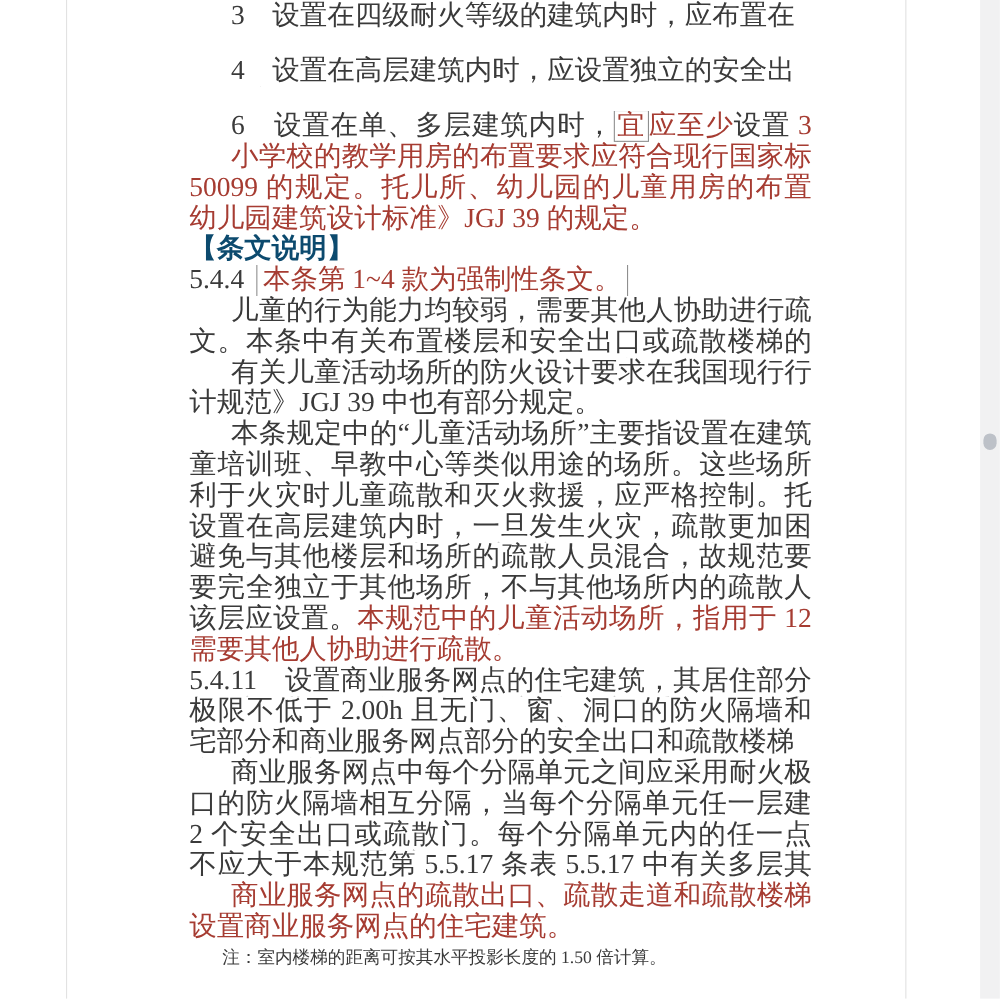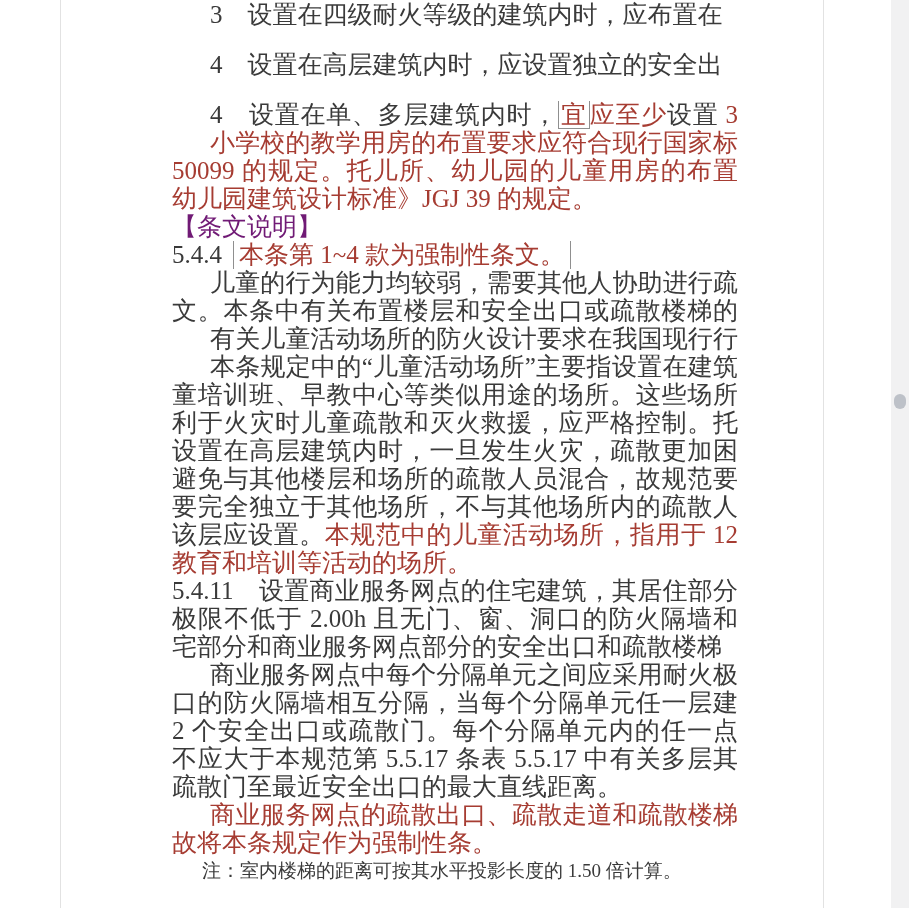--- a/index.html
+++ b/index.html
@@ -15,63 +15,63 @@
   .page-edge.right{left:823px;}
 
   .scroll-track{position:absolute; top:0; right:0; width:18px; height:908px; background:var(--track);}
   .scroll-thumb{position:absolute; left:3px; top:394px; width:12px; height:15px; border-radius:8px; background:var(--thumb);}
 
   .doc-text{position:absolute; left:172px; top:1px; width:566px; color:var(--text);}
   .line{font-size:25px; height:28px; line-height:28px; max-height:28px; overflow:hidden; text-align:left;}
   .line.full{text-align:justify; text-align-last:justify; text-justify:inter-ideograph;}
   .line.ind{text-indent:38px;}
   .line.gap{margin-top:22px;}
-  .line.note{font-size:19px;}
+  .line.note{font-size:16px;}
   .line.note.ind{text-indent:30px;}
 
   .seg-n{color:var(--text);}
-  .seg-h{color:#701a75; font-weight:400;}
+  .seg-h{color:#0c4a6e; font-weight:700;}
   .seg-r{color:var(--red); border-bottom:1px solid var(--red); padding-bottom:2px;}
   .seg-d{color:var(--red); border:1px solid var(--boxborder); padding:0 2px;}
   .seg-x{color:var(--red); border:1px solid var(--boxborder); padding:1px 5px 2px 5px; margin-left:11px;margin-top:46px;}
 </style>
 </head>
 <body>
 
 <div class="page-edge left"></div>
 <div class="page-edge right"></div>
 
 <div class="doc-text">
     <div class="line ind"><span class="seg-n">3　设置在四级耐火等级的建筑内时，应布置在首层；</span></div>
     <div class="line ind gap"><span class="seg-n">4　设置在高层建筑内时，应设置独立的安全出口和疏散楼梯；</span></div>
-    <div class="line ind full gap"><span class="seg-n">4　设置在单、多层建筑内时，</span><span class="seg-d">宜</span><span class="seg-r">应至少</span><span class="seg-n">设置 </span><span class="seg-r">3 个</span><span class="seg-n">独立的安全出口和疏散楼梯。</span></div>
+    <div class="line ind full gap"><span class="seg-n">6　设置在单、多层建筑内时，</span><span class="seg-d">宜</span><span class="seg-r">应至少</span><span class="seg-n">设置 </span><span class="seg-r">3 个</span><span class="seg-n">独立的安全出口和疏散楼梯。</span></div>
     <div class="line ind full"><span class="seg-r">小学校的教学用房的布置要求应符合现行国家标准《中小学校设计规范》GB</span></div>
     <div class="line full"><span class="seg-r">50099 的规定。托儿所、幼儿园的儿童用房的布置要求应符合国家现行标准《托儿所、</span></div>
     <div class="line"><span class="seg-r">幼儿园建筑设计标准》JGJ 39 的规定。 </span></div>
     <div class="line"><span class="seg-h">【条文说明】</span></div>
     <div class="line"><span class="seg-n">5.4.4</span><span class="seg-x">本条第 1~4 款为强制性条文。</span></div>
     <div class="line ind full"><span class="seg-n">儿童的行为能力均较弱，需要其他人协助进行疏散，故将本条规定作为强制性条</span></div>
     <div class="line full"><span class="seg-n">文。本条中有关布置楼层和安全出口或疏散楼梯的设置要求，均为便于火灾时快速疏</span></div>
     <div class="line ind full"><span class="seg-n">有关儿童活动场所的防火设计要求在我国现行行业标准《托儿所、幼儿园建筑设</span></div>
+    <div class="line"><span class="seg-n">计规范》JGJ 39 中也有部分规定。</span></div>
     <div class="line ind full"><span class="seg-n">本条规定中的“儿童活动场所”主要指设置在建筑内的儿童游乐厅、儿童乐园、儿</span></div>
     <div class="line full"><span class="seg-n">童培训班、早教中心等类似用途的场所。这些场所与其他功能的场所混合建造时，不</span></div>
     <div class="line full"><span class="seg-n">利于火灾时儿童疏散和灭火救援，应严格控制。托儿所、幼儿园或老年人活动场所等</span></div>
     <div class="line full"><span class="seg-n">设置在高层建筑内时，一旦发生火灾，疏散更加困难，要进一步提高疏散的可靠性，</span></div>
     <div class="line full"><span class="seg-n">避免与其他楼层和场所的疏散人员混合，故规范要求这些场所的安全出口和疏散楼梯</span></div>
     <div class="line full"><span class="seg-n">要完全独立于其他场所，不与其他场所内的疏散人员共用，而仅供托儿所、幼儿园等</span></div>
     <div class="line full"><span class="seg-n">该层应设置。</span><span class="seg-r">本规范中的儿童活动场所，指用于 12 周岁及以下儿童游艺、非学制</span></div>
-    <div class="line"><span class="seg-r">教育和培训等活动的场所。 </span></div>
+    <div class="line"><span class="seg-r">需要其他人协助进行疏散。 </span></div>
     <div class="line full"><span class="seg-n">5.4.11　设置商业服务网点的住宅建筑，其居住部分与商业服务网点之间应采用耐火</span></div>
     <div class="line full"><span class="seg-n">极限不低于 2.00h 且无门、窗、洞口的防火隔墙和 1.50h 的不燃性楼板完全分隔，住</span></div>
     <div class="line"><span class="seg-n">宅部分和商业服务网点部分的安全出口和疏散楼梯应分别独立设置。</span></div>
     <div class="line ind full"><span class="seg-n">商业服务网点中每个分隔单元之间应采用耐火极限不低于 2.00h 且无门、窗、洞</span></div>
     <div class="line full"><span class="seg-n">口的防火隔墙相互分隔，当每个分隔单元任一层建筑面积大于 200m²时，该层应设置</span></div>
     <div class="line full"><span class="seg-n">2 个安全出口或疏散门。每个分隔单元内的任一点至最近直通室外的出口的直线距离</span></div>
     <div class="line full"><span class="seg-n">不应大于本规范第 5.5.17 条表 5.5.17 中有关多层其他建筑位于袋形走道两侧或尽端的</span></div>
-    <div class="line"><span class="seg-n">疏散门至最近安全出口的最大直线距离。</span></div>
     <div class="line ind full"><span class="seg-r">商业服务网点的疏散出口、疏散走道和疏散楼梯的净宽度，应符合本规范第 5.5.18</span></div>
-    <div class="line"><span class="seg-r">故将本条规定作为强制性条。 </span></div>
+    <div class="line"><span class="seg-r">设置商业服务网点的住宅建筑。 </span></div>
     <div class="line ind note"><span class="seg-n">注：室内楼梯的距离可按其水平投影长度的 1.50 倍计算。</span></div>
   </div>
 
 <div class="scroll-track">
   <div class="scroll-thumb"></div>
 </div>
 
 </body></html>

